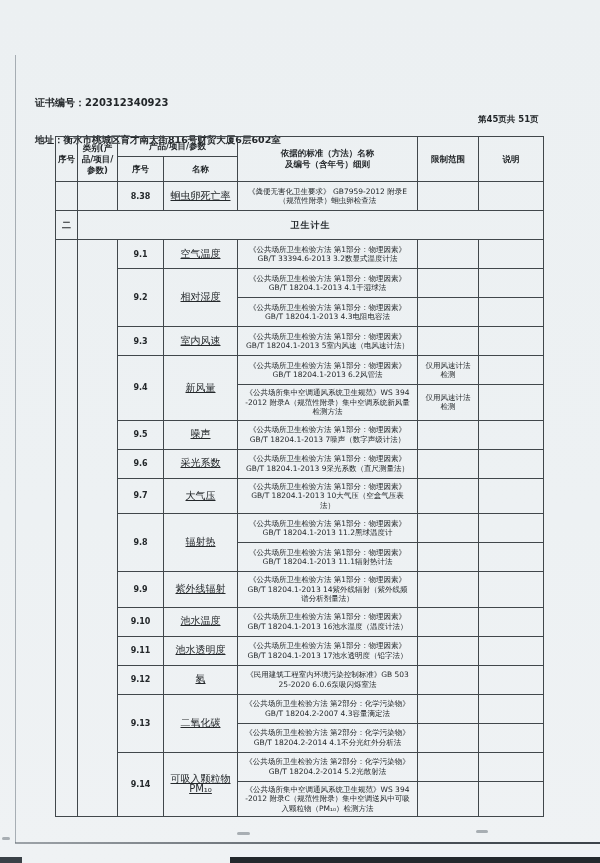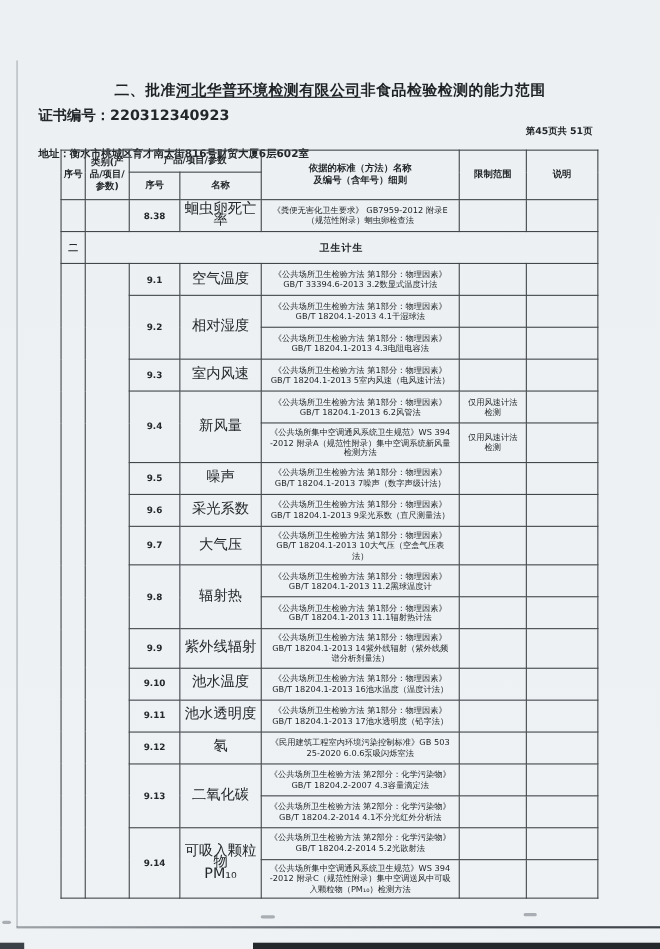--- a/index.html
+++ b/index.html
@@ -43,21 +43,21 @@
   
   .doc-title {
     position: absolute; left: 0; right: 0; top: 73px;
     text-align: center;
     font-size: 13.5px; font-weight: bold; color: #1e2225;
     letter-spacing: 0.5px;
   }
   .doc-title .u { text-decoration: underline; text-underline-offset: 2px; }
   .cert-line {
     position: absolute; left: 35px; top: 96px;
-    font-size: 13px; font-weight: bold; color: #23272a;
+    font-size: 10px; font-weight: bold; color: #23272a;
   }
   .addr-line {
     position: absolute; left: 35px; top: 114px;
     font-size: 9.5px; font-weight: bold; color: #23272a; margin-top: 20px;
   }
   .page-indicator {
     position: absolute; left: 478px; top: 114px; width: 65px;
     font-size: 8.5px; font-weight: bold; text-align: left; color: #23272a;
   }
 
@@ -81,36 +81,33 @@
   table.scope thead th {
     font-size: 8.5px; font-weight: 600; line-height: 11px;
     padding: 1px 1px; color: #24282b;
   }
   thead tr.h1 { height: 20px; }
   thead tr.h2 { height: 25px; }
   th.h-std { white-space: pre-line; }
   th.h-seq, th.h-no, th.h-name { white-space: nowrap; overflow: hidden; }
   tbody td { height: 29px; }
   td.c-no   { font-size: 8px; font-weight: 600; }
-  td.c-name { font-size: 13px; line-height: 10.5px; white-space: pre-line; padding: 2px 1px; }
+  td.c-name { font-size: 10px; line-height: 10.5px; white-space: pre-line; padding: 2px 1px; text-decoration: underline; }
   td.c-std  { font-size: 7.5px; line-height: 9.5px; padding: 3px 7px; margin-top: 12px; }
   td.c-limit{ font-size: 7.5px; line-height: 9.5px; padding: 2px 4px; }
   td.c-note { font-size: 7.5px; }
   td.cat-index { font-size: 9px; font-weight: 600; }
   td.cat-label { font-size: 9px; font-weight: 600; height: 26px; letter-spacing: 1px; }
   tr.category-row { height: 26px; }
 </style>
 </head>
 <body>
 
 <div class="page">
 
-  <div class="doc-title">
-    <span>二、批准</span><span class="u">河北华普环境检测有限公司</span><span>非食品检验检测的能力范围</span>
-  </div>
 
   <div class="cert-line">
     <span>证书编号：</span><span>220312340923</span>
   </div>
 
   <div class="addr-line">
     <span>地址：</span><span>衡水市桃城区育才南大街816号财贸大厦6层602室</span>
   </div>
 
   <div class="page-indicator">第45页共 51页</div>

